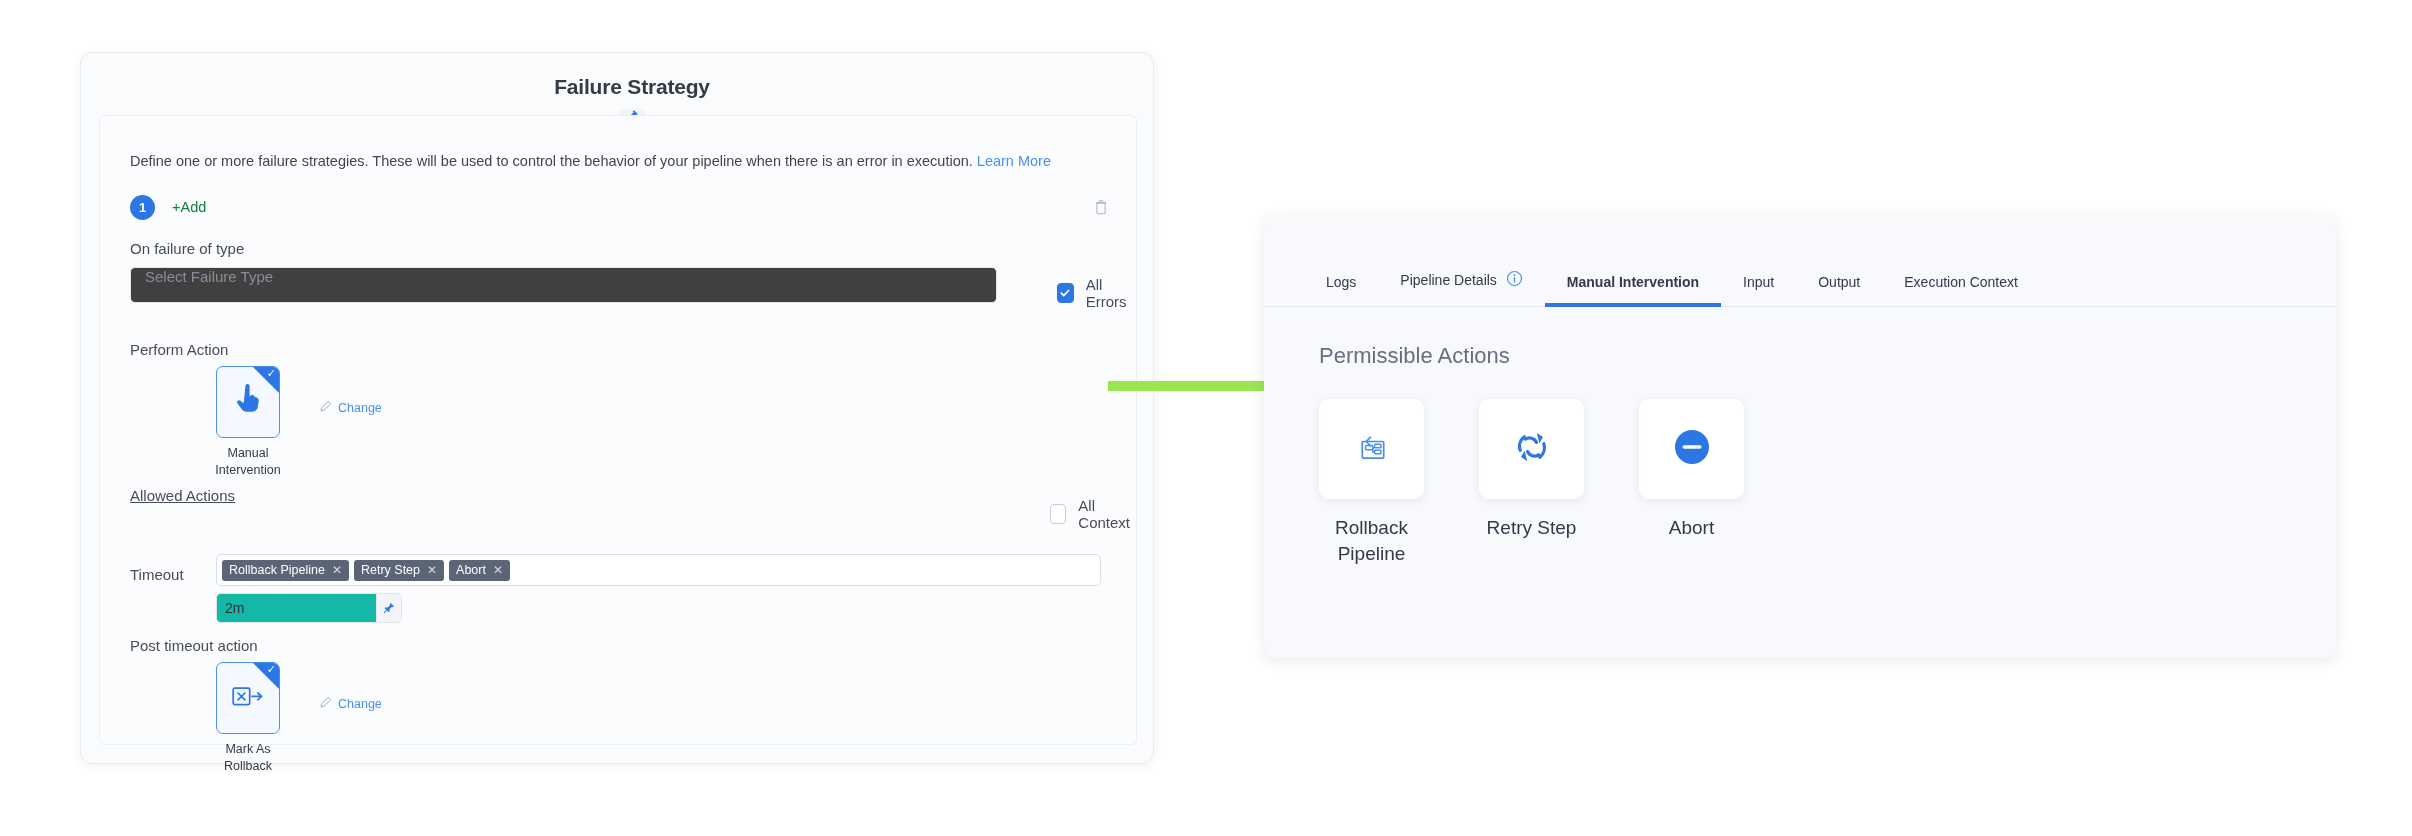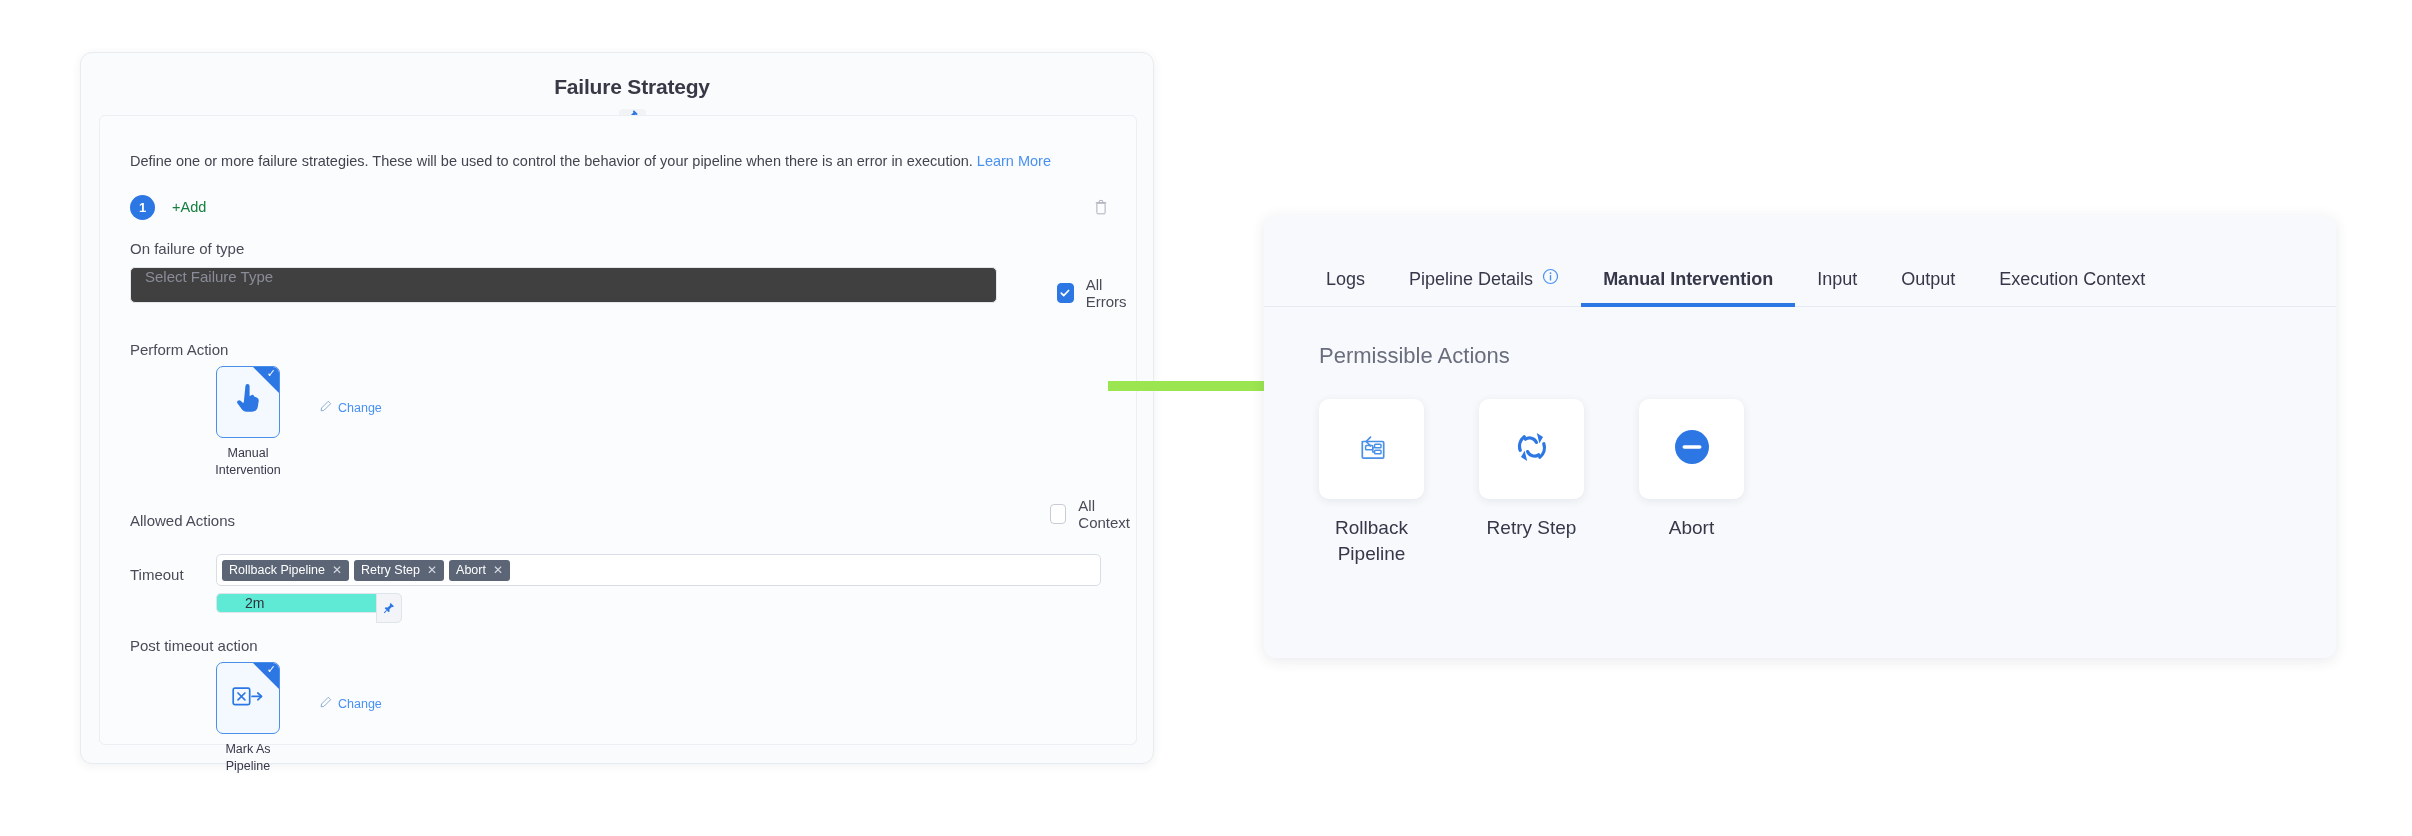--- a/index.html
+++ b/index.html
@@ -69,21 +69,21 @@
     font-size: 14.5px; color: #15803d; font-weight: 400;
   }
   .trash-ic { margin-left: auto; display: flex; align-items: center; }
 
   .field-label {
     position: absolute;
     font-size: 15px; color: #4a4b58;
   }
   .lbl-onfail   { left: 30px; top: 124px; }
   .lbl-perform  { left: 30px; top: 225px; }
-  .lbl-allowed  { left: 30px; top: 396px; }
+  .lbl-allowed  { left: 30px; top: 371px; text-decoration: underline; }
   .lbl-timeout  { left: 30px; top: 450px; }
   .lbl-posttime { left: 30px; top: 521px; }
 
   .select-failure {
     position: absolute; left: 30px; top: 151px;
     width: 867px; height: 36px;
     background: #404040;
     border: 1px solid #e3e7ec;
     border-radius: 5px;
     display: flex; 
@@ -137,27 +137,27 @@
     display: flex; align-items: center; gap: 6px;
     margin-left: 30px; margin-top: 34px;
     font-size: 12.5px; color: #4891f2;
   }
 
   .timeout-field {
     position: absolute; left: 116px; top: 477px;
     display: flex; align-items: stretch;
   }
   .timeout-input {
-    width: 160px; height: 20px;
-    background: #5eead4;
+    width: 160px; height: 30px;
+    background: #14b8a6;
     border: 1px solid #dfe3ea;
     border-right: none;
     border-radius: 5px 0 0 5px;
     display: flex; align-items: center;
-    padding-left: 28px;
+    padding-left: 8px;
     font-size: 14px; color: #2f313d;
   }
   .timeout-pin {
     width: 26px; height: 30px;
     background: #f2f4f8;
     border: 1px solid #dfe3ea;
     border-radius: 0 5px 5px 0;
     display: flex; align-items: center; justify-content: center;
   }
 
@@ -191,21 +191,21 @@
     border-radius: 12px;
     box-shadow: 0 3px 14px rgba(40,50,80,0.10);
   }
   .tabs {
     display: flex; align-items: flex-end;
     height: 92px; padding-left: 40px; gap: 0;
     border-bottom: 1px solid #e6eaf0;
   }
   .tab {
     position: relative;
-    font-size: 18px; color: #36384a;
+    font-size: 14px; color: #36384a;
     padding: 0 22px 16px 22px;
     white-space: nowrap;
     display: flex; align-items: center; gap: 9px;
   }
   .tab.active { font-weight: 700; }
   .tab.active::after {
     content: "";
     position: absolute; left: 0; right: 0; bottom: -1px;
     height: 4px; background: #2c77e3;
   }
@@ -357,21 +357,21 @@
                 <svg width="34" height="26" viewBox="0 0 34 26">
                   <rect x="2.2" y="5.2" width="16.5" height="16.5" rx="1.6" fill="none" stroke="#2c77e3" stroke-width="1.7"></rect>
                   <path d="M7.0 10.0 L13.9 16.9 M13.9 10.0 L7.0 16.9" stroke="#2c77e3" stroke-width="1.7" stroke-linecap="round"></path>
                   <line x1="21.0" y1="13.4" x2="30.0" y2="13.4" stroke="#2c77e3" stroke-width="1.7" stroke-linecap="round"></line>
                   <path d="M26.8 10.0 L30.6 13.4 L26.8 16.8" fill="none" stroke="#2c77e3" stroke-width="1.7" stroke-linecap="round" stroke-linejoin="round"></path>
                 </svg>
               </span>
               <span class="tile-corner"></span>
               <span class="tile-check">✓</span>
             </div>
-            <div class="tile-caption">Mark As Pipeline</div>
+            <div class="tile-caption">Mark As Rollback</div>
           </div>
           <div class="change-link">
             <span>
               <svg width="12" height="12" viewBox="0 0 14 14">
                 <path d="M9.6 1.5 L12.4 4.3 L4.6 12.1 L1.3 12.6 L1.8 9.3 Z" fill="none" stroke="#8aa7cf" stroke-width="1.1" stroke-linejoin="round"></path>
               </svg>
             </span>
             <span>Change</span>
           </div>
         </div>

